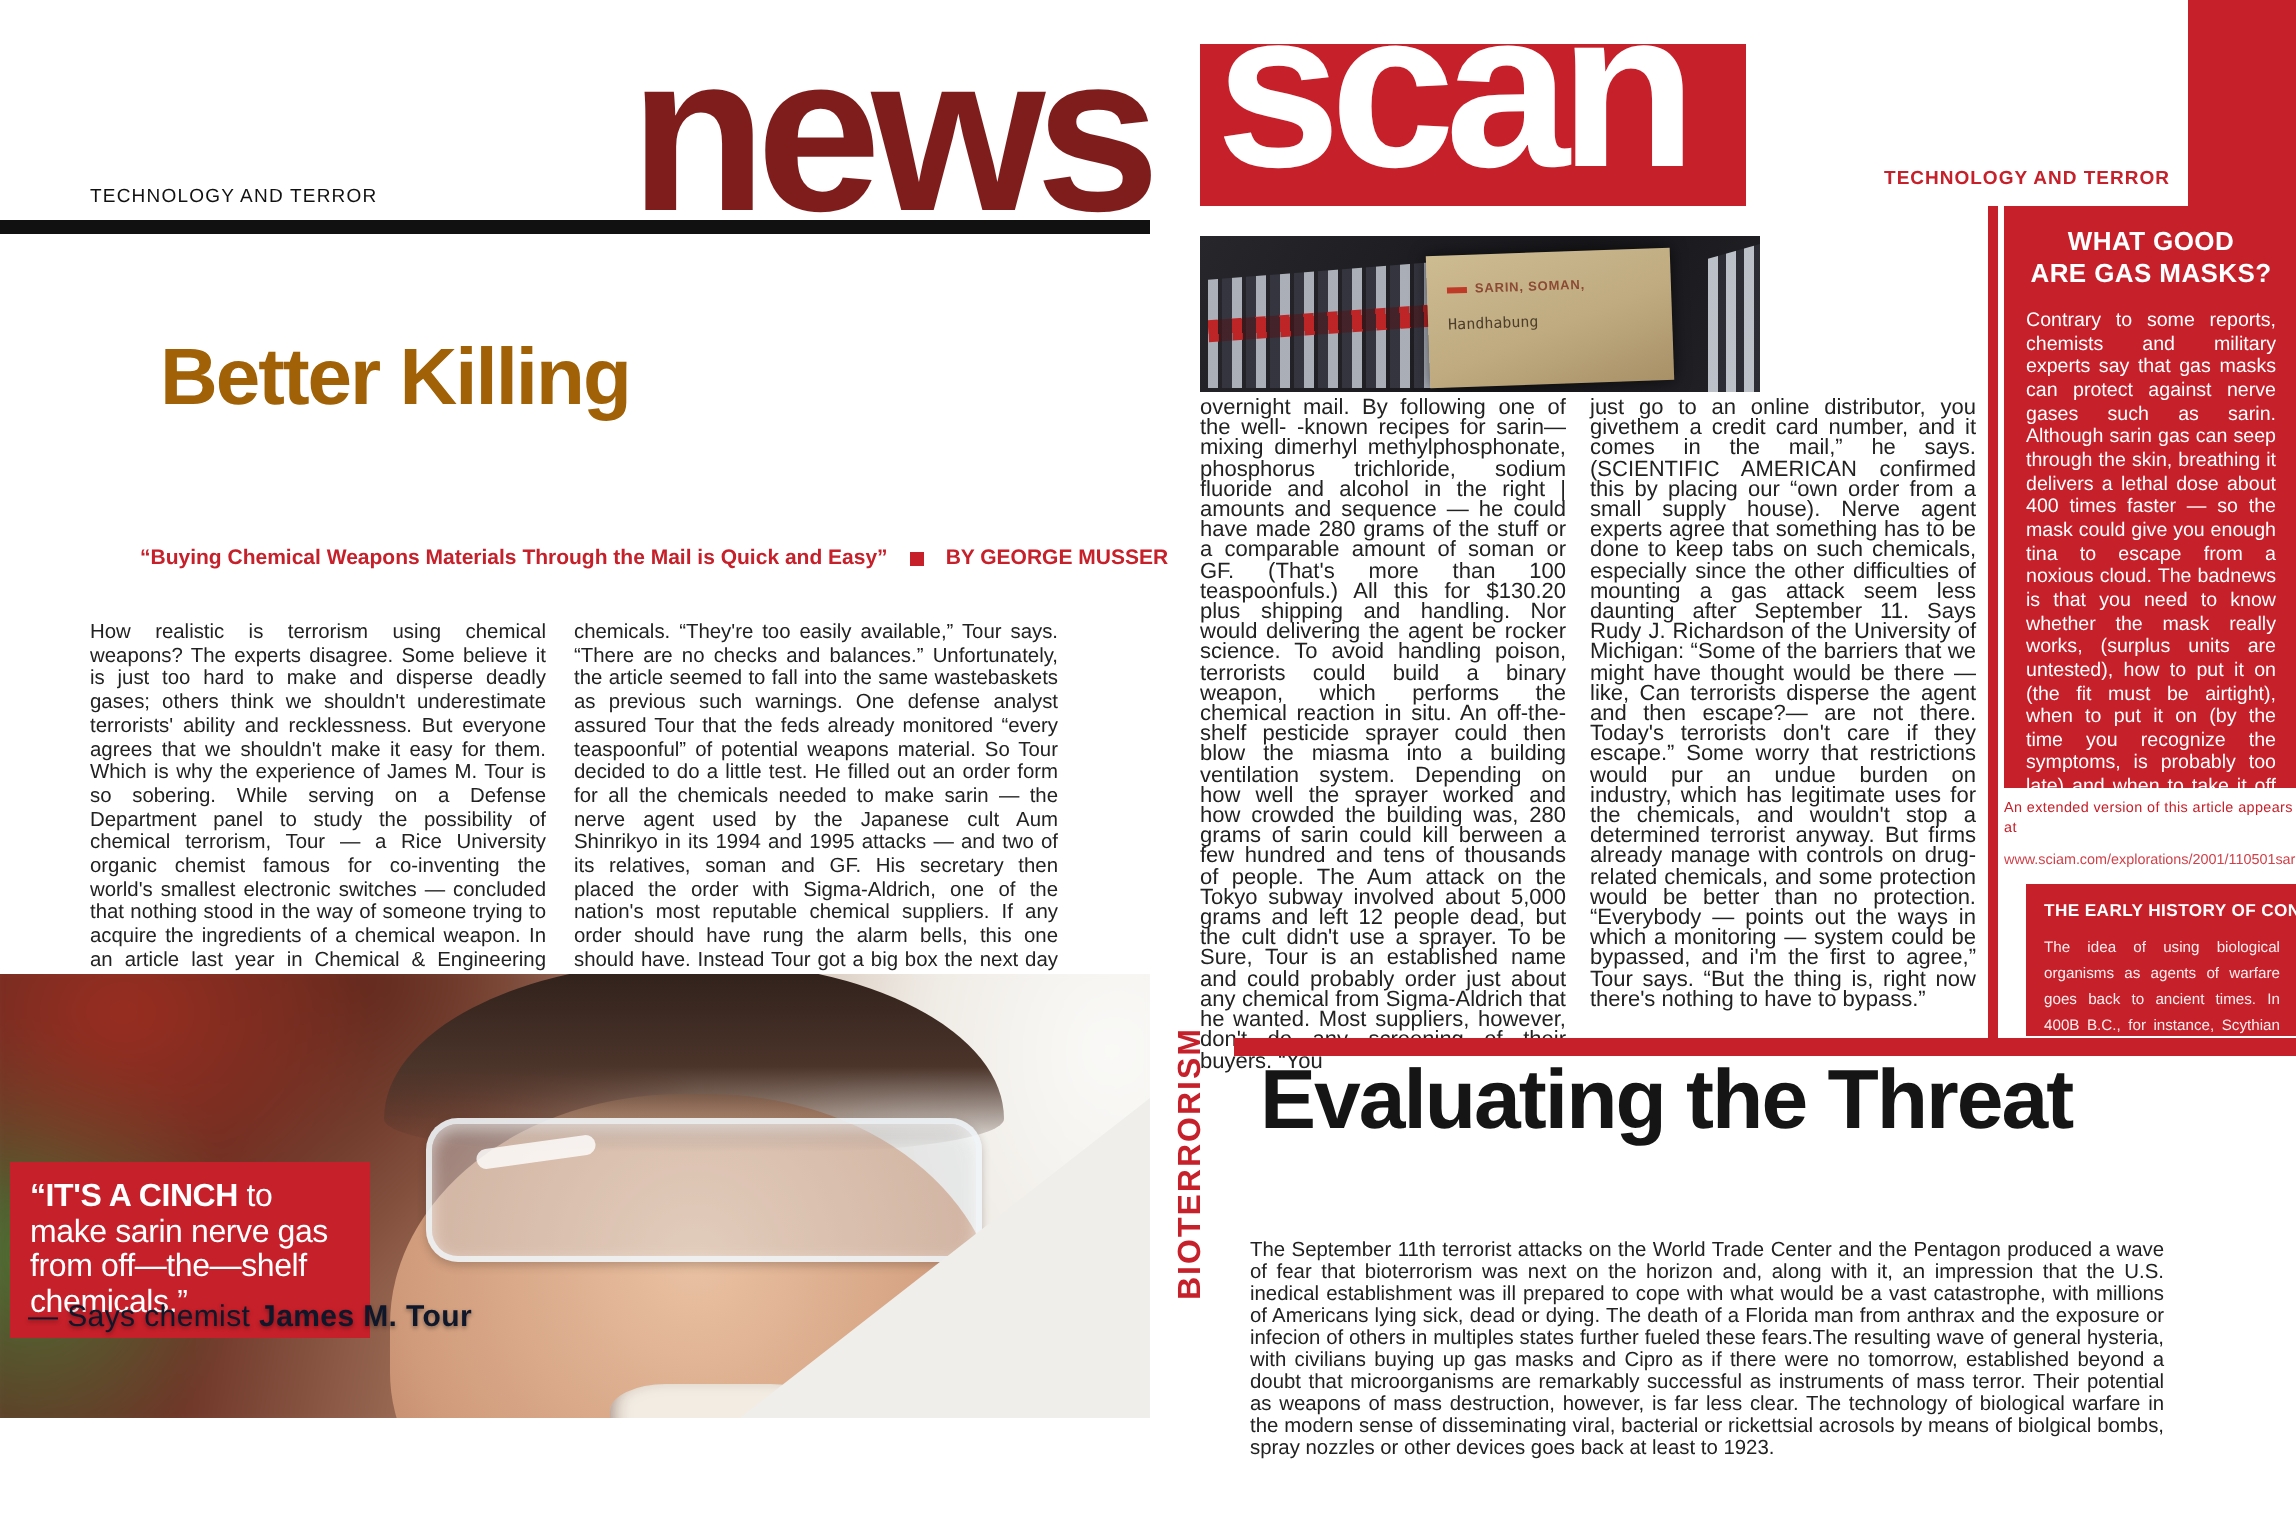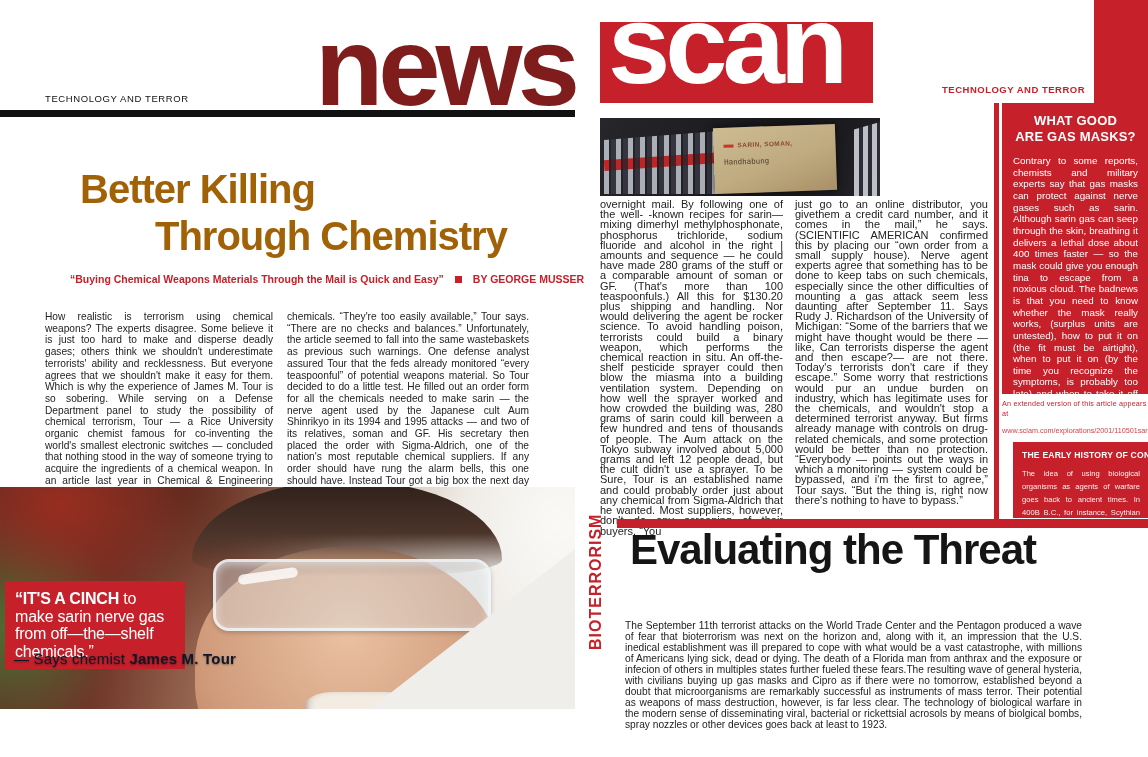--- a/index.html
+++ b/index.html
@@ -161,21 +161,21 @@
 </head>
 <body>
 
 <div class="canvas">
 
   <section>
     <div class="kicker-left">TECHNOLOGY AND TERROR</div>
     <div class="rule-left"></div>
     <div class="news">news</div>
 
-    <h1 class="title"><span class="t1">Better Killing</span><br><span class="t2">Through Chemistry</span></h1>
+    <h1 class="title"><span class="t1">Better Killing</span><br></h1>
 
     <div class="subtitle">
       <span>“Buying Chemical Weapons Materials Through the Mail is Quick and Easy”</span>
       <span class="sq"></span>
       <span>BY GEORGE MUSSER</span>
     </div>
 
     <div class="col col1">How realistic is terrorism using chemical weapons? The experts disagree. Some believe it is just too hard to make and disperse deadly gases; others think we shouldn't underestimate terrorists' ability and recklessness. But everyone agrees that we shouldn't make it easy for them.  Which is why the experience of James M. Tour is so sobering. While serving on a Defense Department panel to study the possibility of chemical terrorism, Tour — a Rice University organic chemist famous for co-inventing the world's smallest electronic switches — concluded that nothing stood in the way of someone trying to acquire the ingredients of a chemical weapon. In an article last year in Chemical &amp; Engineering News, he argued for restricting the purchase of key</div>
     <div class="col col2">chemicals. “They're too easily available,” Tour says. “There are no checks and balances.” Unfortunately, the article seemed to fall into the same wastebaskets as previous such warnings. One defense analyst assured Tour that the feds already monitored “every teaspoonful” of potential weapons material. So Tour decided to do a little test. He filled out an order form for all the chemicals needed to make sarin — the nerve agent used by the Japanese cult Aum Shinrikyo in its 1994 and 1995 attacks — and two of its relatives, soman and GF. His secretary then placed the order with Sigma-Aldrich, one of the nation's most reputable chemical suppliers. If any order should have rung the alarm bells, this one should have. Instead Tour got a big box the next day by</div>
 

